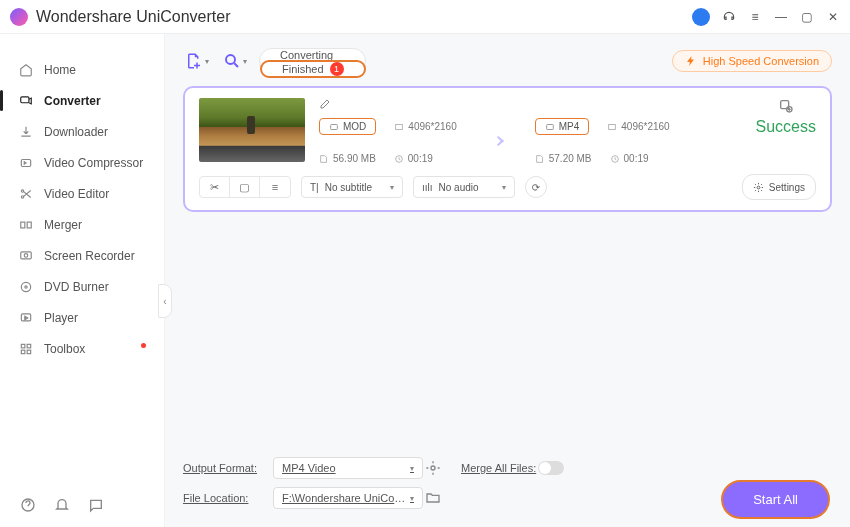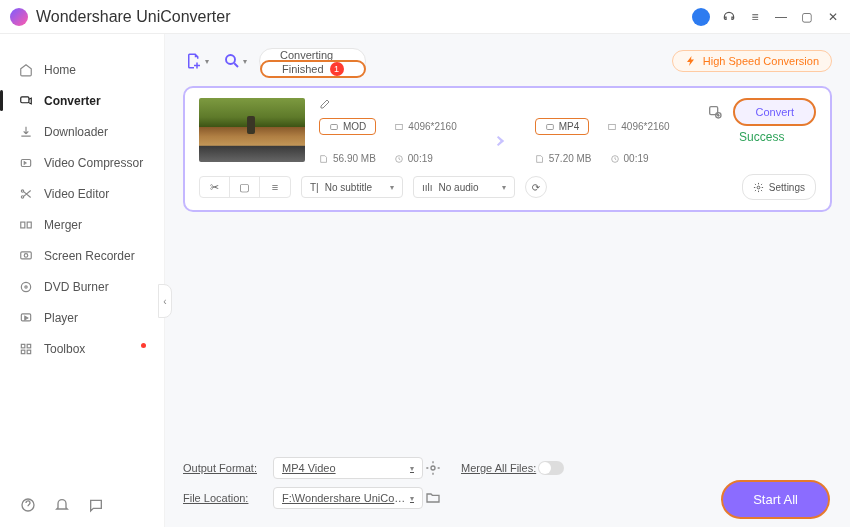--- a/index.html
+++ b/index.html
@@ -49,21 +49,21 @@
 .io-block { display: flex; flex-direction: column; gap: 18px; font-size: 10px; color: #777; justify-content: space-between; }
 .io-top { display: flex; gap: 18px; align-items: center; }
 .chip { display: flex; align-items: center; gap: 4px; padding: 2px 9px; border: 1.5px solid #e67a2e; border-radius: 4px; font-size: 10px; color: #555; }
 .meta { display: flex; align-items: center; gap: 4px; }
 .meta svg { width: 10px; height: 10px; }
 .arrow-ico { color: #c8c2ff; }
 .card-right { display: flex; flex-direction: column; align-items: center; gap: 4px; margin-left: auto; }
 .right-top { display: flex; align-items: center; gap: 10px; }
 .gear-sub { width: 16px; height: 16px; color: #888; cursor: pointer; }
 .convert-btn { padding: 6px 20px; border: 2px solid #e67a2e; border-radius: 15px; background: #f4f1ff; color: #6d5cff; font-size: 11px; cursor: pointer; }
-.success { font-size: 12px; color: #2fa35a; }
+.success { font-size: 16px; color: #2fa35a; }
 
 .card-row2 { display: flex; align-items: center; gap: 10px; margin-top: 10px; }
 .tool-ico { width: 24px; height: 20px; display: flex; align-items: center; justify-content: center; color: #666; cursor: pointer; border: 1px solid #e3e3e3; border-radius: 4px; font-size: 11px; }
 .tool-ico:first-child { border: none; }
 .tool-ico:nth-child(2) { border: none; }
 .tool-ico:nth-child(3) { border: none; }
 .edit-tools { display: flex; background: #fff; border: 1px solid #e6e6e6; border-radius: 4px; }
 .edit-tools .tool-ico { border: none; border-right: 1px solid #e6e6e6; border-radius: 0; width: 30px; }
 .edit-tools .tool-ico:last-child { border-right: none; }
 .sel { display: flex; align-items: center; gap: 6px; border: 1px solid #e3e3e3; border-radius: 4px; height: 22px; padding: 0 8px; font-size: 10px; color: #555; cursor: pointer; }
@@ -327,21 +327,20 @@
             </div>
           </div>
         </div>
         <div class="card-right">
           <div class="right-top">
             <svg class="gear-sub" viewBox="0 0 24 24" fill="none" stroke="currentColor" stroke-width="2">
                 <rect x="4" y="4" width="12" height="12" rx="2"></rect>
                 <circle cx="17" cy="17" r="4"></circle>
                 <path d="M17 15v4m-2-2h4"></path>
               </svg>
-            <button class="convert-btn">Convert</button>
           </div>
           <div class="success">Success</div>
         </div>
       </div>
 
       <div class="card-row2">
         <div class="edit-tools">
           <div class="tool-ico">✂</div>
           <div class="tool-ico">▢</div>
           <div class="tool-ico">≡</div>

